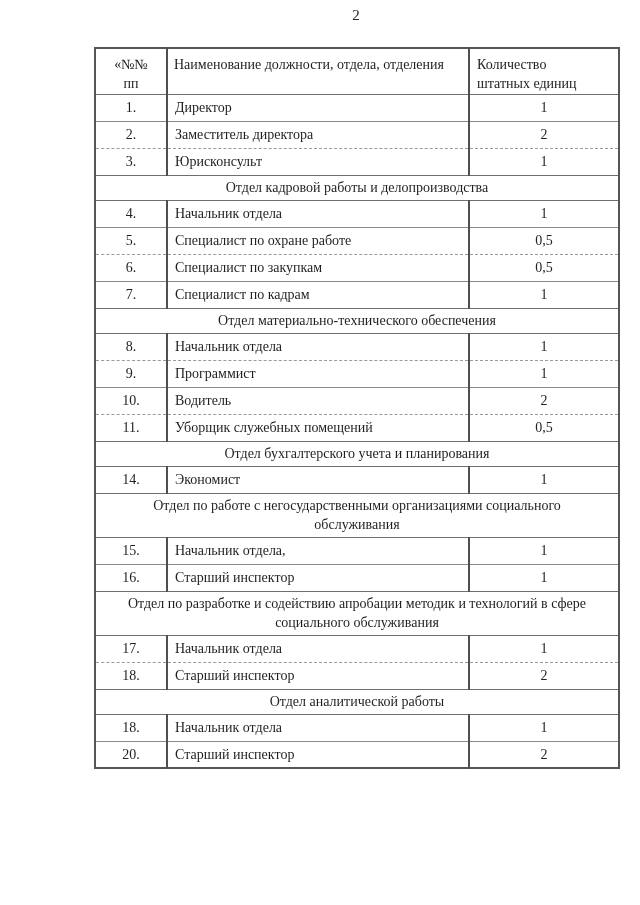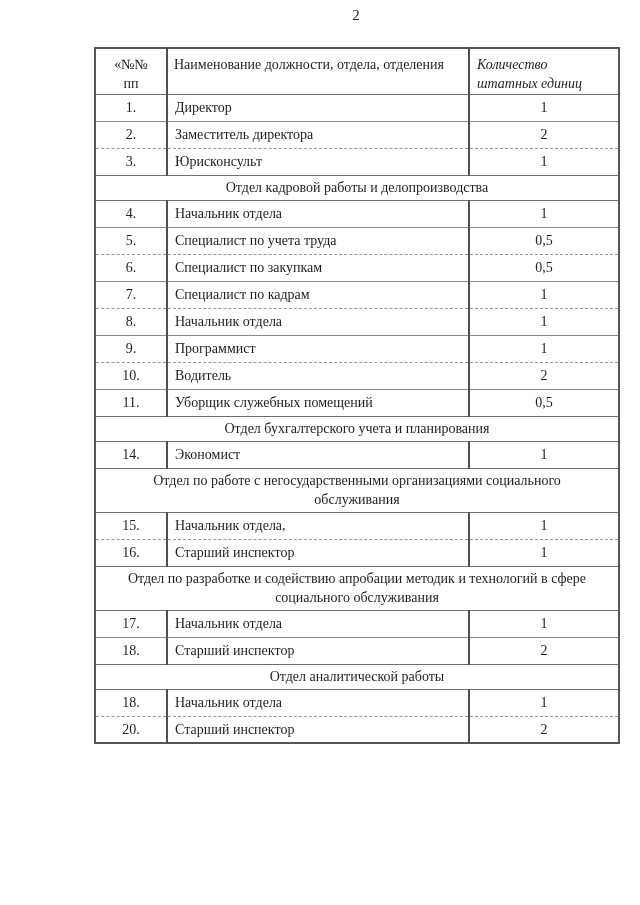--- a/index.html
+++ b/index.html
@@ -44,21 +44,21 @@
     font-weight: normal;
     vertical-align: top;
     padding-top: 6px;
     border-left: 2px solid var(--border-dark);
     border-bottom: 1px solid var(--border-mid);
     line-height: 19px;
   }
   tr.header-row th:first-child { border-left: none; }
   th.th-num { text-align: center; }
   th.th-name { text-align: left; padding-left: 6px; padding-right: 20px; }
-  th.th-count { text-align: justify; padding-left: 7px; padding-right: 17px; font-style: italic; }
+  th.th-count { text-align: justify; padding-left: 7px; padding-right: 17px; }
 
   tr.item { height: 27px; }
   tr.item td {
     vertical-align: middle;
     border-left: 2px solid var(--border-dark);
     border-top: 1px solid var(--border-light);
     line-height: 15px;
   }
   tr.item td:first-child { border-left: none; }
   tbody tr:nth-child(odd) td { border-top-style: dashed; border-top-color: #9a9a9a; }
@@ -120,33 +120,36 @@
         <tr class="sec">
           <td colspan="3" class="section-cell">Отдел кадровой работы и делопроизводства</td>
         </tr>
         <tr class="item">
           <td class="c-num">4.</td>
           <td class="c-name">Начальник отдела</td>
           <td class="c-count">1</td>
         </tr>
         <tr class="item">
           <td class="c-num">5.</td>
-          <td class="c-name">Специалист по учета труда</td>
+          <td class="c-name">Специалист по охране работе</td>
           <td class="c-count">0,5</td>
         </tr>
         <tr class="item">
           <td class="c-num">6.</td>
           <td class="c-name">Специалист по закупкам</td>
           <td class="c-count">0,5</td>
         </tr>
         <tr class="item">
           <td class="c-num">7.</td>
           <td class="c-name">Специалист по кадрам</td>
           <td class="c-count">1</td>
         </tr>
+        <tr class="sec">
+          <td colspan="3" class="section-cell">Отдел материально-технического обеспечения</td>
+        </tr>
         <tr class="item">
           <td class="c-num">8.</td>
           <td class="c-name">Начальник отдела</td>
           <td class="c-count">1</td>
         </tr>
         <tr class="item">
           <td class="c-num">9.</td>
           <td class="c-name">Программист</td>
           <td class="c-count">1</td>
         </tr>

